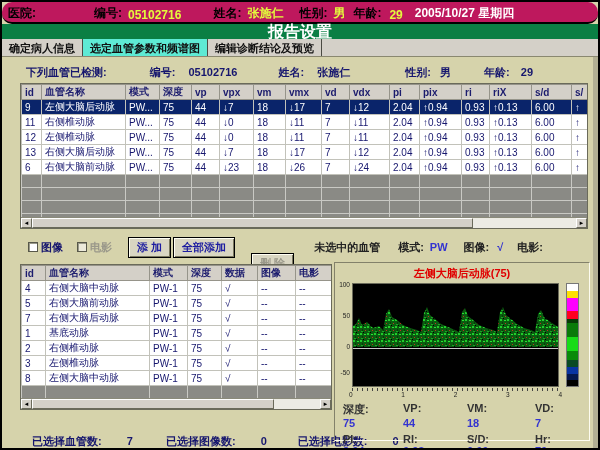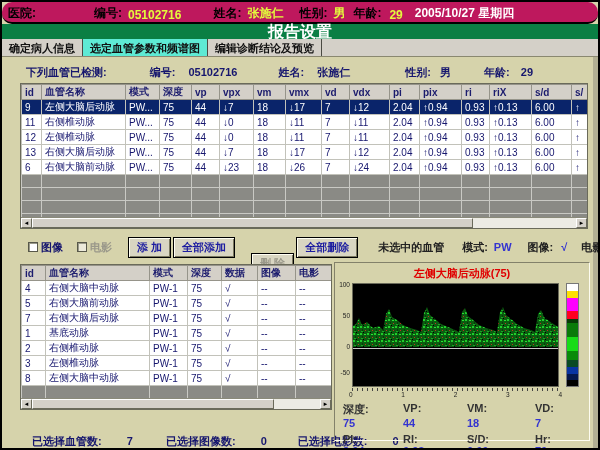--- a/index.html
+++ b/index.html
@@ -351,21 +351,20 @@
     </div>
 
     <div class="controls">
       <span class="chk"></span>
       <span class="chklbl">图像</span>
       <span class="chk dis" style="margin-left:14px"></span>
       <span class="chklbl dis">电影</span>
       <span class="btn" style="margin-left:16px">添  加</span>
       <span class="btn" style="margin-left:2px">全部添加</span>
       <span class="btn disabled" style="margin-left:16px">删  除</span>
-      <span class="btn" style="margin-left:2px">全部删除</span>
       <span class="statlbl" style="margin-left:20px">未选中的血管</span>
       <span class="statlbl" style="margin-left:18px">模式:</span>
       <span class="statval" style="margin-left:6px">PW</span>
       <span class="statlbl" style="margin-left:16px">图像:</span>
       <span class="statval" style="margin-left:8px">√</span>
       <span class="statlbl" style="margin-left:14px">电影:</span>
 
     </div>
 
     <div class="tblwrap tbl2">

